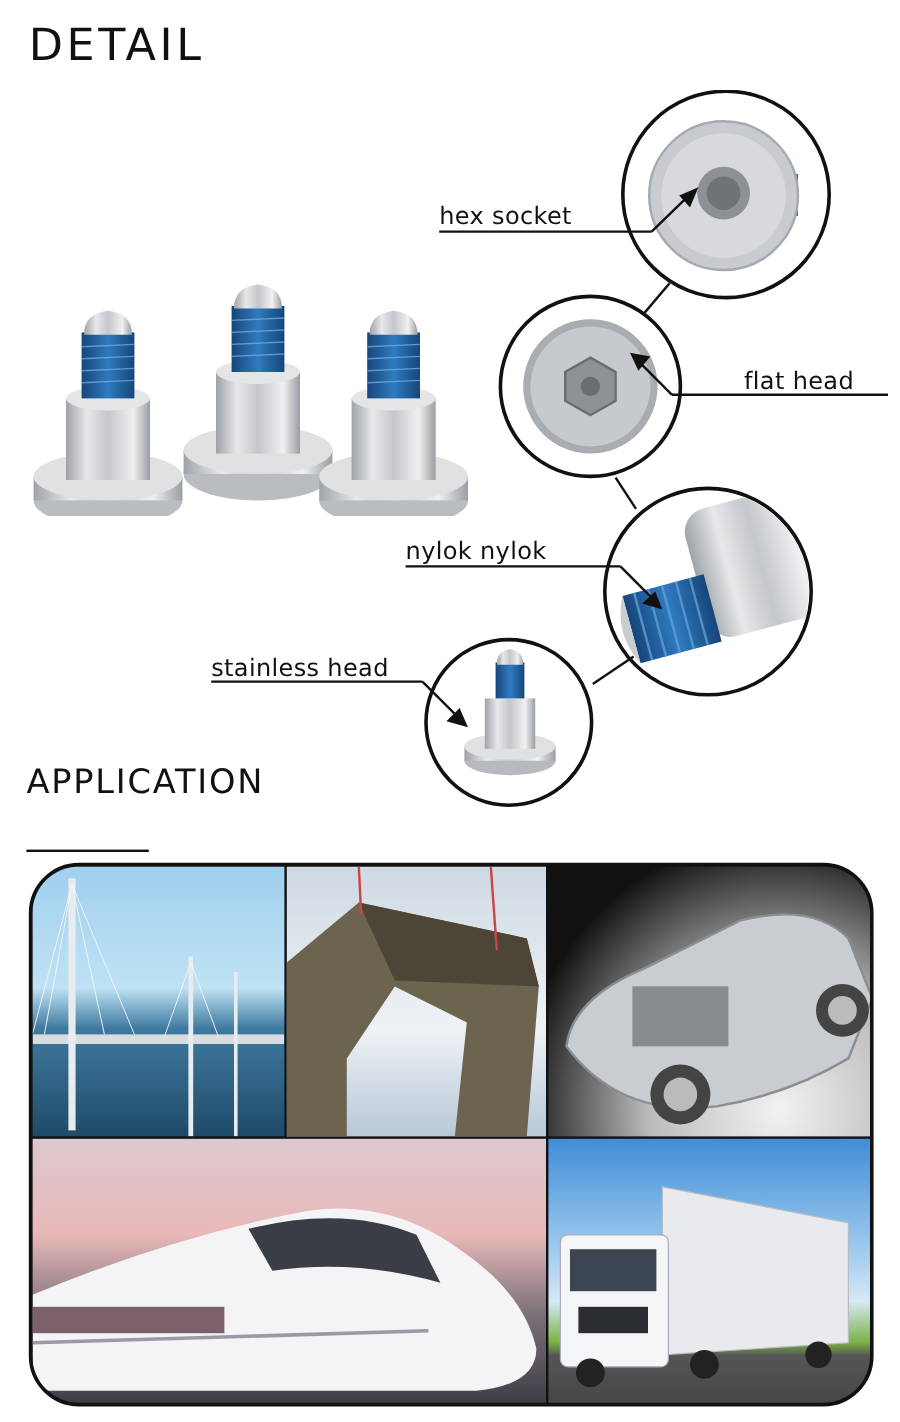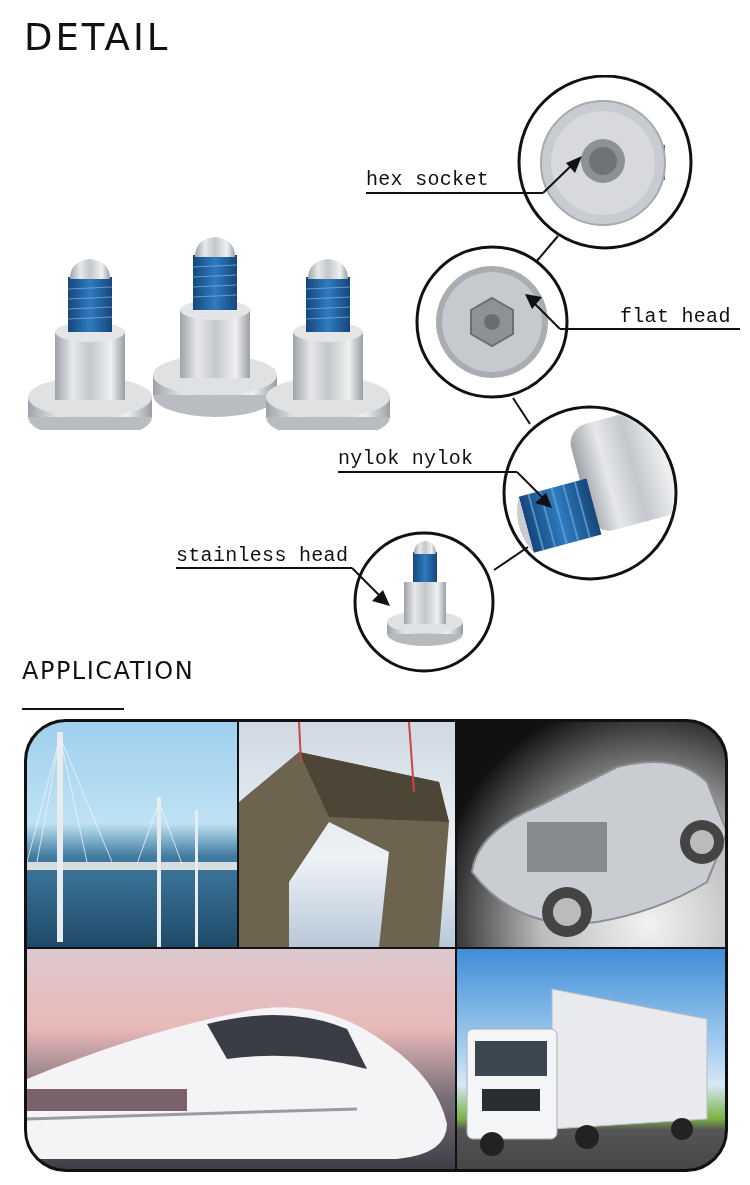--- a/index.html
+++ b/index.html
@@ -1,20 +1,20 @@
 <!DOCTYPE html>
 <html><head>
 <meta charset="utf-8">
 <style>
   html,body{margin:0;padding:0;background:#fff;}
   body{width:750px;height:1185px;position:relative;overflow:hidden;font-family:"DejaVu Sans","Liberation Sans",sans-serif;color:#111;}
   .abs{position:absolute;}
   .title-detail{left:24px;top:10px;font-size:37px;letter-spacing:3px;font-weight:400;color:#111;line-height:56px;}
-  .label{font-size:20px;color:#111;line-height:24px;letter-spacing:0.3px;font-family:Liberation Mono, monospace;}
-  .app-title{left:22px;top:658px;font-size:24px;letter-spacing:1.5px;line-height:26px;}
+  .label{font-size:20px;color:#111;line-height:24px;letter-spacing:0.3px;}
+  .app-title{left:22px;top:639px;font-size:28px;letter-spacing:1.5px;line-height:26px;}
   .app-uline{left:22px;top:708px;width:102px;height:2px;background:#111;}
   .collage{left:24px;top:719px;width:704px;height:453px;border:3px solid #111;border-radius:42px;overflow:hidden;background:#111;box-sizing:border-box;}
   .tile{position:absolute;overflow:hidden;}
 </style>
 </head>
 <body>
 
 <div class="abs title-detail">DETAIL</div>
 
 <svg class="abs" style="left:20px;top:225px" width="380" height="205">

